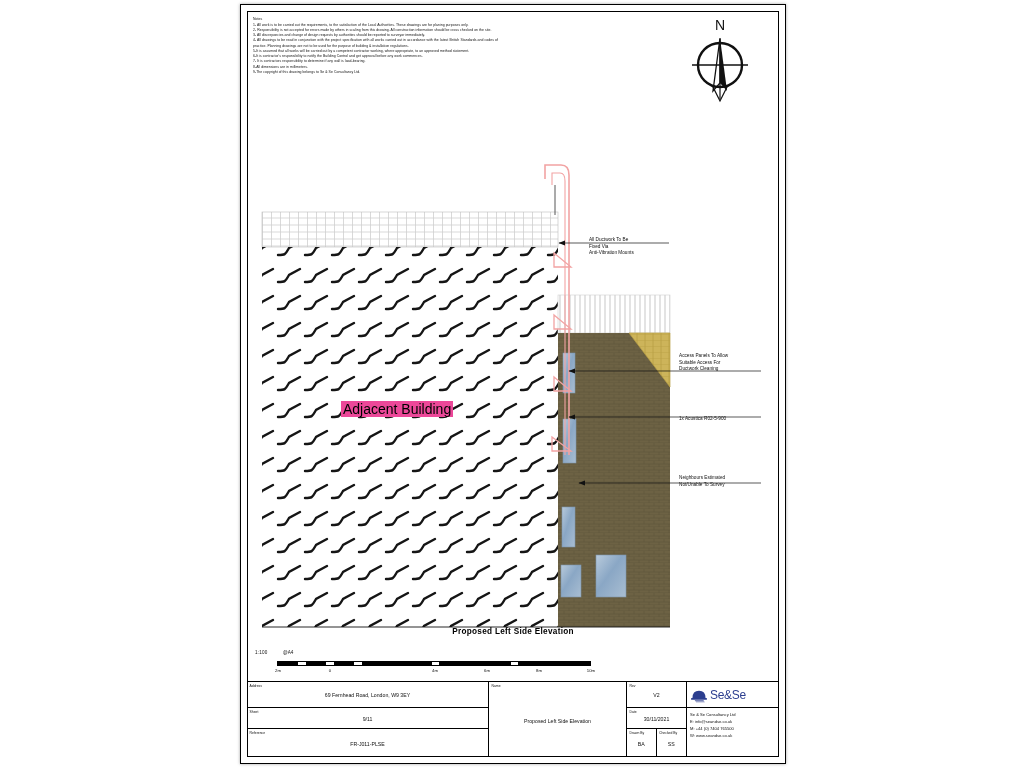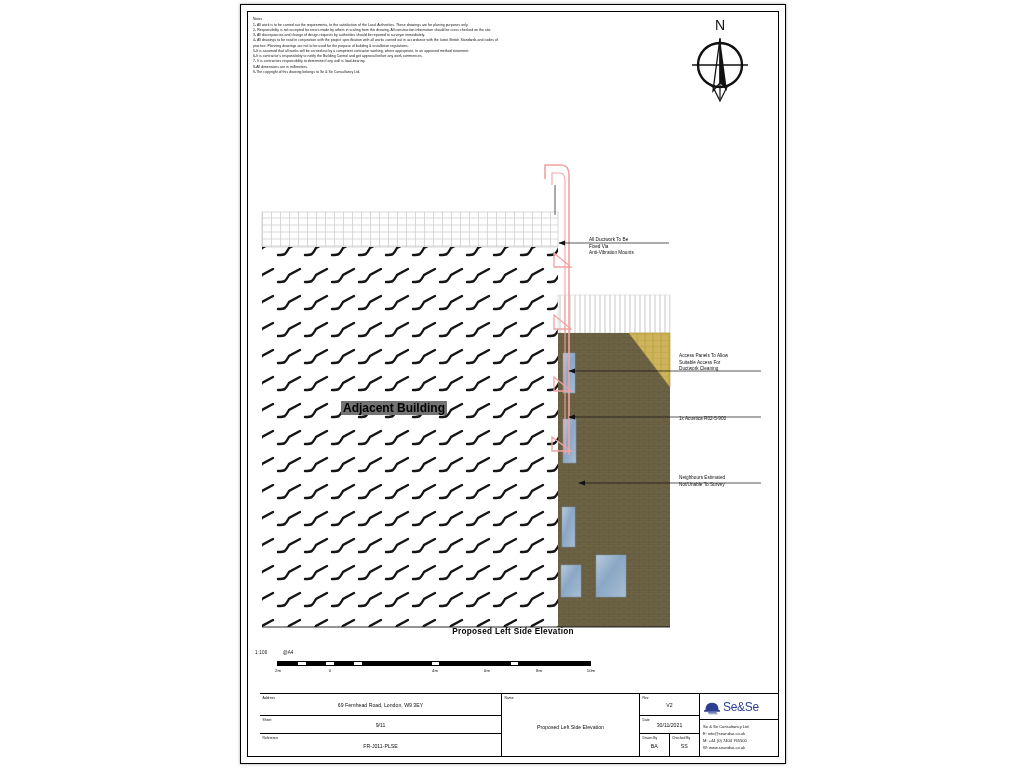--- a/index.html
+++ b/index.html
@@ -110,26 +110,25 @@
     font-size: 4.3px;
     color: #111;
     transform: translateX(-50%);
   }
 
   
   #titleblock {
     position: absolute;
     left: 6px; right: 6px;
     bottom: 6px;
-    height: 64px;
+    height: 76px;
     border-top: 1px solid #000;
     display: flex;
     font-size: 4.4px;
     color: #111;
-    margin-left: 13px;
   }
   .tb-cell {
     border-right: 1px solid #000;
     position: relative;
   }
   .tb-key {
     position: absolute;
     left: 2.5px; top: 2px;
     font-size: 3.4px;
     color: #111;
@@ -186,24 +185,24 @@
     color: #111;
     white-space: nowrap;
   }
   #anno-duct   { left: 348px; top: 232px; }
   #anno-access { left: 438px; top: 348px; }
   #anno-acustica { left: 438px; top: 411px; }
   #anno-neigh  { left: 438px; top: 470px; }
   #anno-adjacent {
     position: absolute;
     left: 100px; top: 396px;
-    font-size: 12px;
-    font-weight: bold;
+    font-size: 14px;
+    font-weight: normal;
     color: #000;
-    background: #737373;
+    background: #ec4899;
     padding: 0 2px;
   }
 </style>
 </head>
 <body>
 
 <div id="sheet">
   <div id="inner-border"></div>
 
   <div id="notes">

